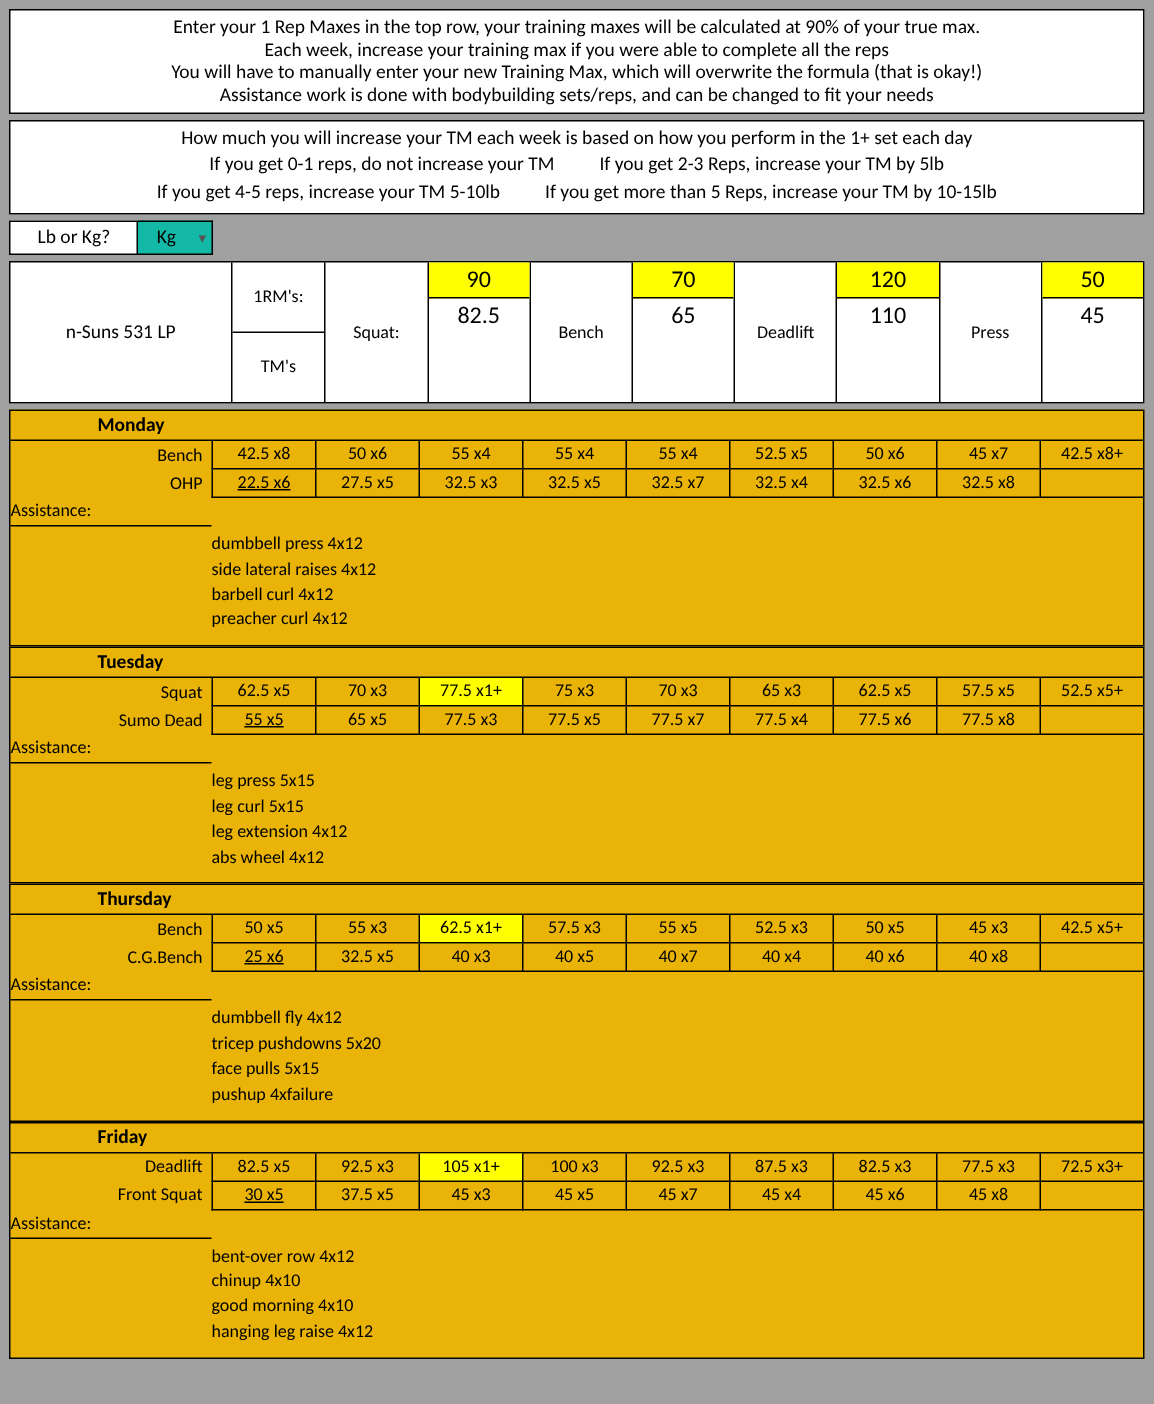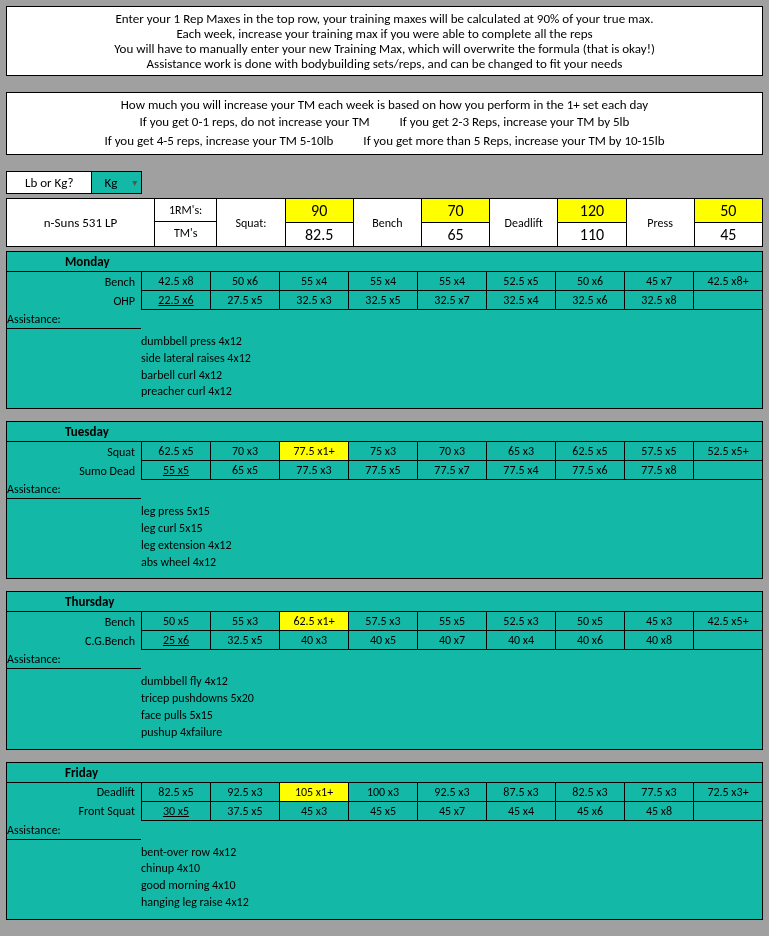--- a/index.html
+++ b/index.html
@@ -1,34 +1,34 @@
 <!DOCTYPE html>
 <html><head>
 <meta charset="utf-8">
 <style>
 body{margin:0;background:#a0a0a0;font-family:Calibri,Arial,sans-serif;font-size:13px;color:#000;padding:6px}
-.box{background:#fff;border:1px solid #000;margin-bottom:16px;padding:4px 23px}
+.box{background:#fff;border:1px solid #000;margin-bottom:4px;padding:4px 23px}
 .center{text-align:center}
 .r2{display:flex;gap:30px;justify-content:center;padding:2px 0}
 .hdr{display:flex;align-items:stretch;margin-bottom:4px}
 .unitlbl{background:#fff;border:1px solid #000;padding:3px 18px;display:flex;align-items:center}
 .unitsel{background:#14b8a6;border:1px solid #000;border-left:none;padding:3px 24px 3px 12px;position:relative;display:flex;align-items:center}
 .unitsel:after{content:"▾";position:absolute;right:4px;font-size:10px;color:#555}
 .tmrow{display:flex;align-items:stretch;margin-bottom:4px;border:1px solid #000;background:#fff}
 .tmrow>div{border-right:1px solid #000;display:flex;flex-direction:column}
 .tmrow>div:last-child{border-right:none}
 .prog{width:153px;justify-content:center;align-items:center;font-size:13px}
 .tmlabels{width:64px}
-.tmlabels span{border-bottom:1px solid #000;text-align:center;padding:4px 0;font-size:12px}
+.tmlabels span{border-bottom:1px solid #000;text-align:center;padding:16px 0;font-size:12px}
 .tmlabels span:last-child{border-bottom:none}
 .liftlbl{width:70px;justify-content:center;align-items:center;font-size:12px}
 .vals{width:70px}
 .vals span{text-align:center;padding:2px 0;font-size:16px}
 .vals span:first-child{background:#ffff00;border-bottom:1px solid #000}
-.dayblock{background:#14b8a6;border:1px solid #000;margin-bottom:12px;padding:0}
+.dayblock{background:#eab308;border:1px solid #000;padding:0}
 .dayname{font-weight:bold;border-bottom:1px solid #000;padding:2px 0 2px 58px;font-size:13px}
 .exrow{display:flex;align-items:center}
 .exlabel{width:128px;text-align:right;padding:2px 6px 2px 0;font-size:12px;flex-shrink:0}
 .cell{width:70px;text-align:center;border-left:1px solid #000;padding:2px 0;font-size:12px;border-bottom:1px solid #000}
 .cell.ul{text-decoration:underline}
 .cell.hly{background:#ffff00}
 .asslabel{width:128px;padding:2px 6px 2px 0;font-size:12px;border-bottom:1px solid #000}
 .assist{padding:4px 0 8px 134px;font-size:12px;line-height:1.4}
 </style>
 </head>

